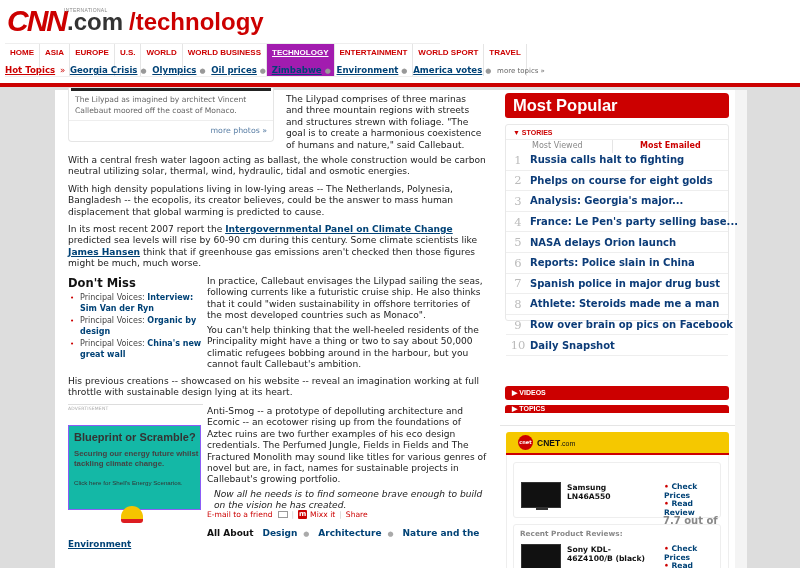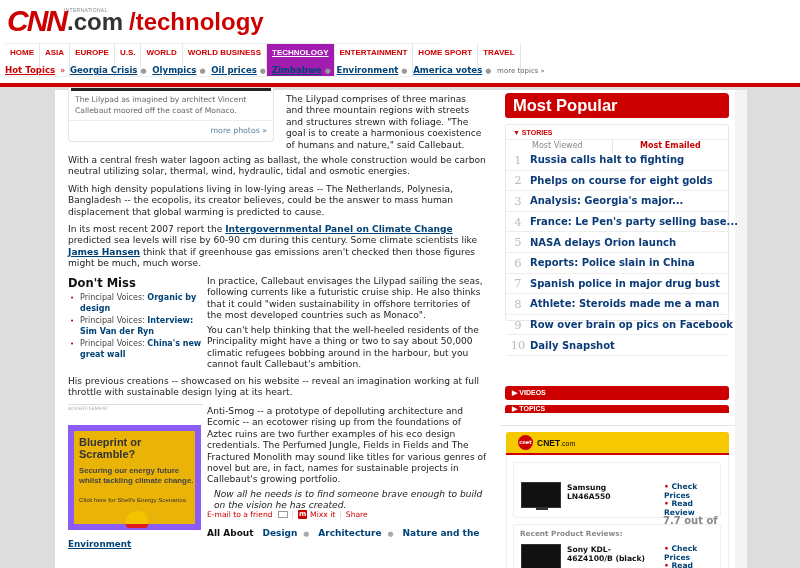--- a/index.html
+++ b/index.html
@@ -40,21 +40,21 @@
   .txt a { font-weight: bold; text-decoration: underline; color: #004276; }
 
   .dontmiss { position: absolute; left: 68px; top: 276px; width: 134px; }
   .dm-title { font-family: "DejaVu Sans", sans-serif; font-weight: bold; font-size: 11.5px; color: #111; margin-bottom: 3px; }
   .dm-item { position: relative; padding-left: 12px; font-size: 8px; line-height: 10.6px; color: #444; margin-bottom: 2px; }
   .dm-item::before { content: "•"; position: absolute; left: 2px; top: 0; color: #c00; font-size: 7px; }
   .dm-item a { color: #004276; font-weight: bold; text-decoration: none; }
 
   .ad-label { position: absolute; left: 68px; top: 406px; font-size: 4.5px; color: #aaa; letter-spacing: 0.2px; }
   .ad-line { position: absolute; left: 68px; top: 404px; width: 135px; height: 1px; background: #ddd; }
-  .ad-box { position: absolute; left: 68px; top: 425px; width: 133px; height: 105px; border: 6px solid #8b5cf6; background: #eab308; font-family: "Liberation Sans", sans-serif; }
+  .ad-box { position: absolute; left: 68px; top: 425px; width: 133px; height: 85px; border: 1px solid #8b5cf6; background: #14b8a6; font-family: "Liberation Sans", sans-serif; }
   .ad-title { font-weight: bold; font-size: 11px; color: #333; padding: 5px 0 0 5px; }
   .ad-sub { font-weight: bold; font-size: 7.8px; color: #444; padding: 6px 0 0 5px; line-height: 10px; }
   .ad-click { font-size: 6.2px; color: #333; padding: 10px 0 0 5px; }
   .shell { position: absolute; left: 52px; top: 80px; width: 22px; height: 17px; background: #f5c400; border-radius: 11px 11px 3px 3px; border-bottom: 4px solid #dd1d21; }
 
   .env-link { position: absolute; left: 68px; top: 539px; font-size: 8.8px; font-weight: bold; color: #004276; text-decoration: underline; }
 
   .share { position: absolute; left: 207px; top: 510px; font-size: 7.6px; color: #c00; white-space: nowrap; display: flex; align-items: center; }
   .share .bar { color: #ccc; margin: 0 4px; }
   .mail-icon { display: inline-block; width: 10px; height: 7px; border: 1px solid #999; margin-left: 5px; position: relative; }
@@ -108,21 +108,21 @@
 
 <div class="nav">
   <span class="nav-item">HOME</span>
   <span class="nav-item">ASIA</span>
   <span class="nav-item">EUROPE</span>
   <span class="nav-item">U.S.</span>
   <span class="nav-item">WORLD</span>
   <span class="nav-item">WORLD BUSINESS</span>
   <span class="nav-item active">TECHNOLOGY</span>
   <span class="nav-item">ENTERTAINMENT</span>
-  <span class="nav-item">HOME SPORT</span>
+  <span class="nav-item">WORLD SPORT</span>
   <span class="nav-item">TRAVEL</span>
 </div>
 
 <div class="hot">
   <span class="label">Hot Topics</span>
   <span class="sep">»</span>
   <a>Georgia Crisis</a><span class="dot">●</span>
   <a>Olympics</a><span class="dot">●</span>
   <a>Oil prices</a><span class="dot">●</span>
   <a>Zimbabwe</a><span class="dot">●</span>
@@ -149,22 +149,22 @@
 <div class="txt" style="left:68px; top:184px; width:420px;">With high density populations living in low-lying areas -- The Netherlands, Polynesia, Bangladesh -- the ecopolis, its creator believes, could be the answer to mass human displacement that global warming is predicted to cause.</div>
 <div class="txt" style="left:68px; top:224px; width:420px;"><span>In its most recent 2007 report the </span><a>Intergovernmental Panel on Climate Change</a><span> predicted sea levels will rise by 60-90 cm during this century. Some climate scientists like </span><a>James Hansen</a><span> think that if greenhouse gas emissions aren't checked then those figures might be much, much worse.</span></div>
 <div class="txt" style="left:207px; top:276px; width:280px;">In practice, Callebaut envisages the Lilypad sailing the seas, following currents like a futuristic cruise ship. He also thinks that it could "widen sustainability in offshore territories of the most developed countries such as Monaco".</div>
 <div class="txt" style="left:207px; top:325px; width:280px;">You can't help thinking that the well-heeled residents of the Principality might have a thing or two to say about 50,000 climatic refugees bobbing around in the harbour, but you cannot fault Callebaut's ambition.</div>
 <div class="txt" style="left:68px; top:376px; width:420px;">His previous creations -- showcased on his website -- reveal an imagination working at full throttle with sustainable design lying at its heart.</div>
 <div class="txt" style="left:207px; top:406px; width:280px;">Anti-Smog -- a prototype of depolluting architecture and Ecomic -- an ecotower rising up from the foundations of Aztec ruins are two further examples of his eco design credentials. The Perfumed Jungle, Fields in Fields and The Fractured Monolith may sound like titles for various genres of novel but are, in fact, names for sustainable projects in Callebaut's growing portfolio.</div>
 <div class="txt" style="left:214px; top:489px; width:280px;font-style:italic;">Now all he needs is to find someone brave enough to build on the vision he has created.</div>
 
 <div class="dontmiss">
   <div class="dm-title">Don't Miss</div>
+  <div class="dm-item"><span>Principal Voices: </span><a>Interview: Sim Van der Ryn</a></div>
   <div class="dm-item"><span>Principal Voices: </span><a>Organic by design</a></div>
-  <div class="dm-item"><span>Principal Voices: </span><a>Interview: Sim Van der Ryn</a></div>
   <div class="dm-item"><span>Principal Voices: </span><a>China's new great wall</a></div>
 </div>
 
 <div class="ad-line"></div>
 <div class="ad-label">ADVERTISEMENT</div>
 <div class="ad-box">
   <div class="ad-title">Blueprint or Scramble?</div>
   <div class="ad-sub">Securing our energy future whilst tackling climate change.</div>
   <div class="ad-click">Click here for Shell's Energy Scenarios.</div>
   <div class="shell"></div>

